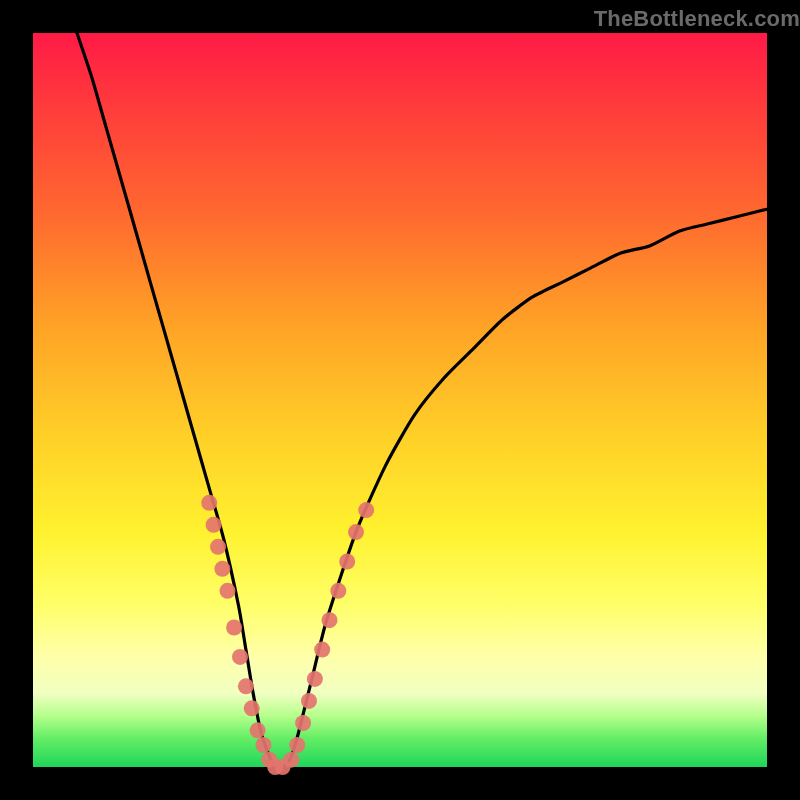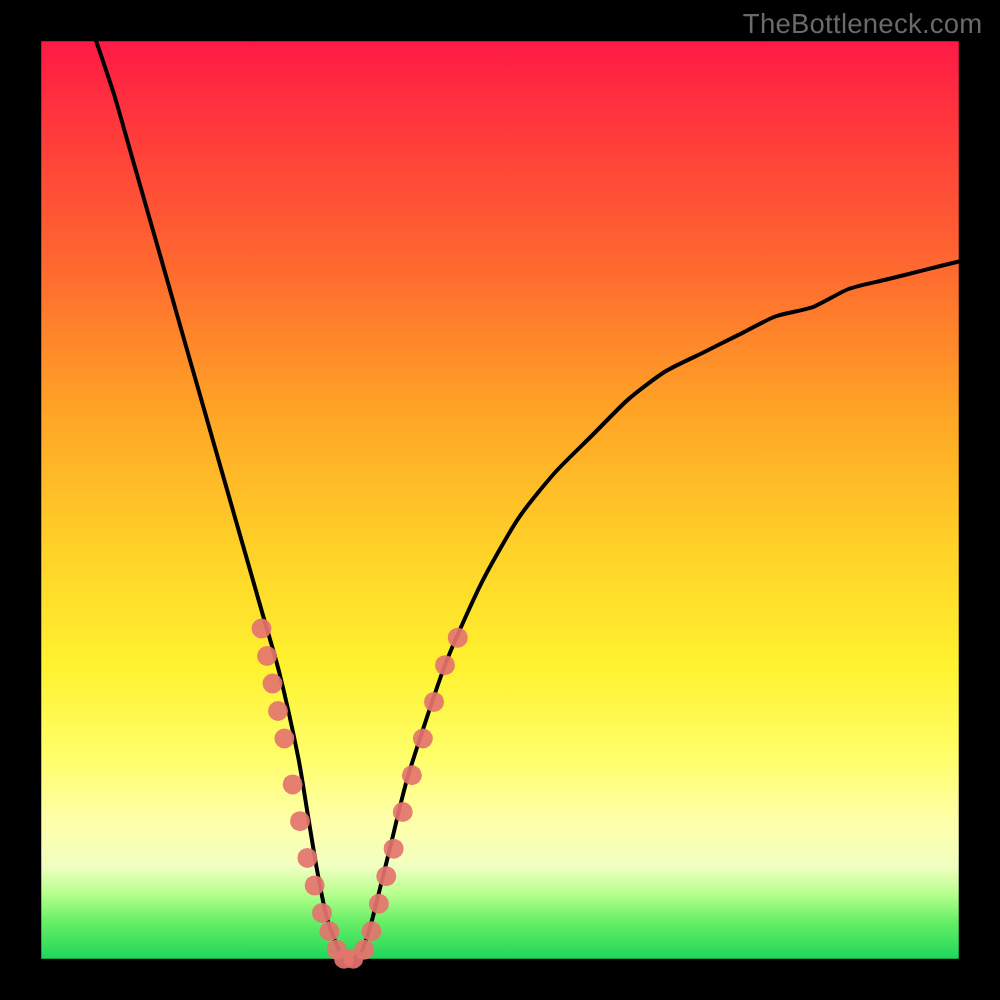--- a/index.html
+++ b/index.html
@@ -36,25 +36,25 @@
       #ffffaa 85%,
       #f0ffc0 90%,
       #b6ff8c 93%,
       #66ee66 96%,
       #1fd65a 100%
     );
   }
   .watermark {
     position: absolute;
     top: 6px;
-    right: 14px;
+    right: 0;
     color: #6a6a6a;
     font-size: 22px;
     letter-spacing: 0.2px;
-    font-weight: 400;
+    font-weight: 700;
     user-select: none;
   }
   svg.curve-layer {
     position: absolute;
     left: 0;
     top: 0;
     width: 734px;
     height: 734px;
     overflow: visible;
   }

